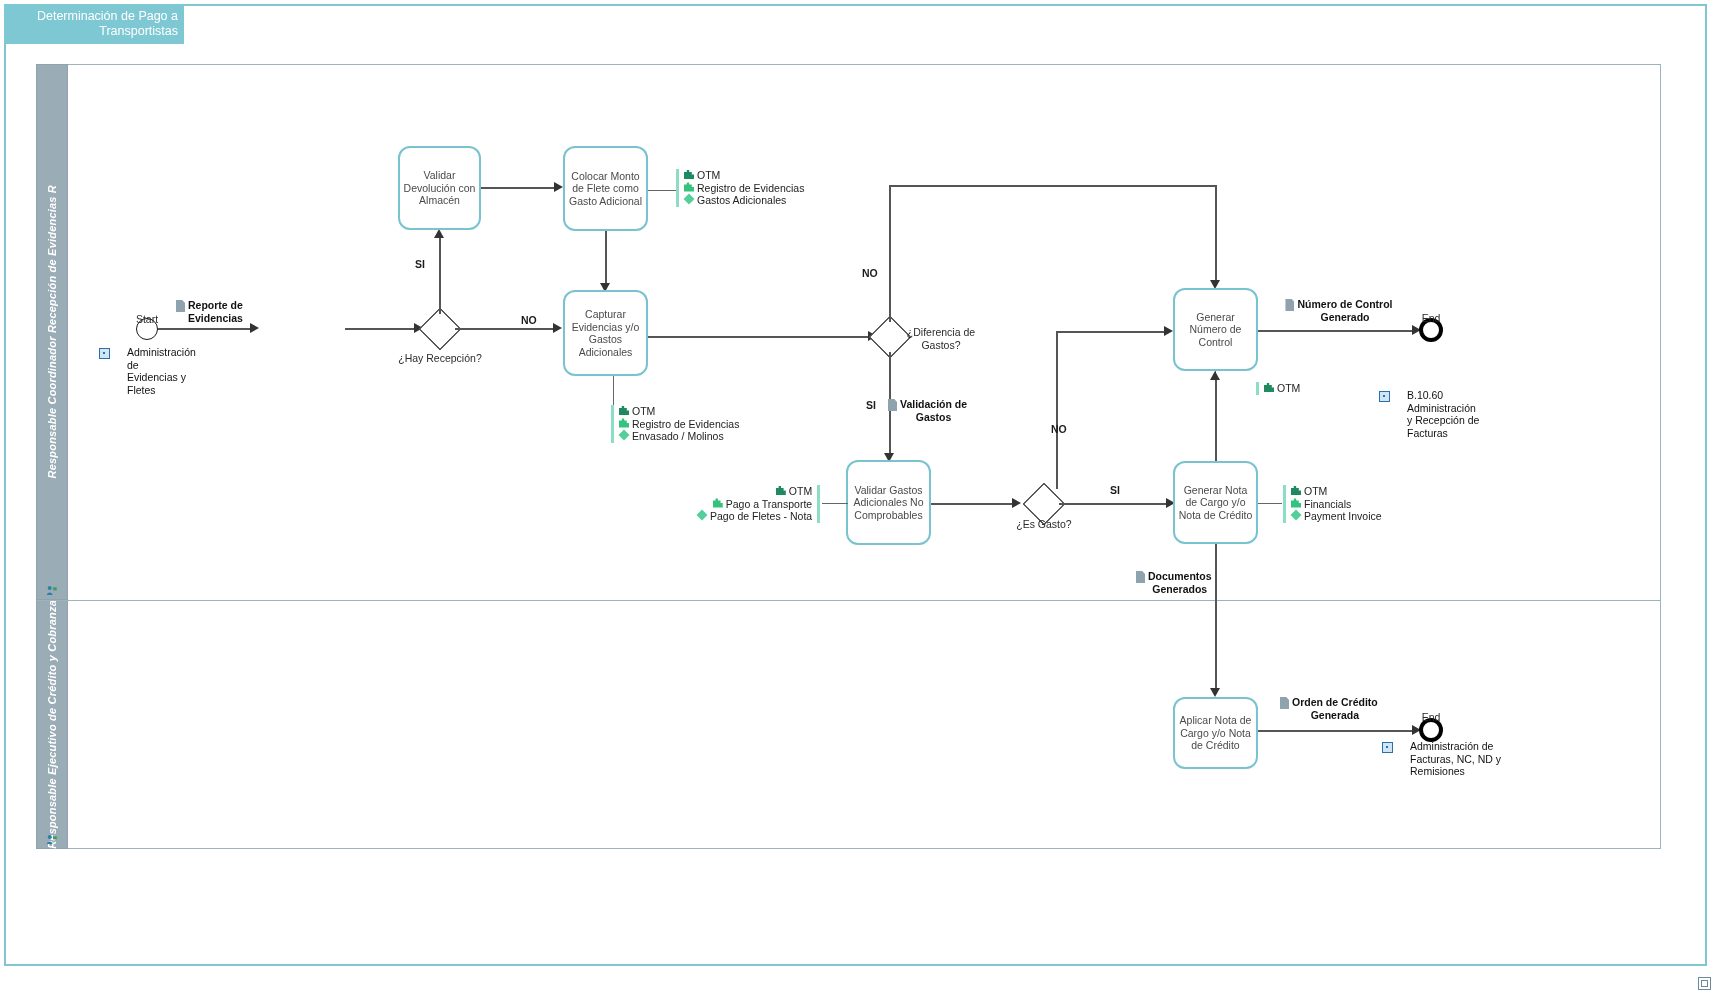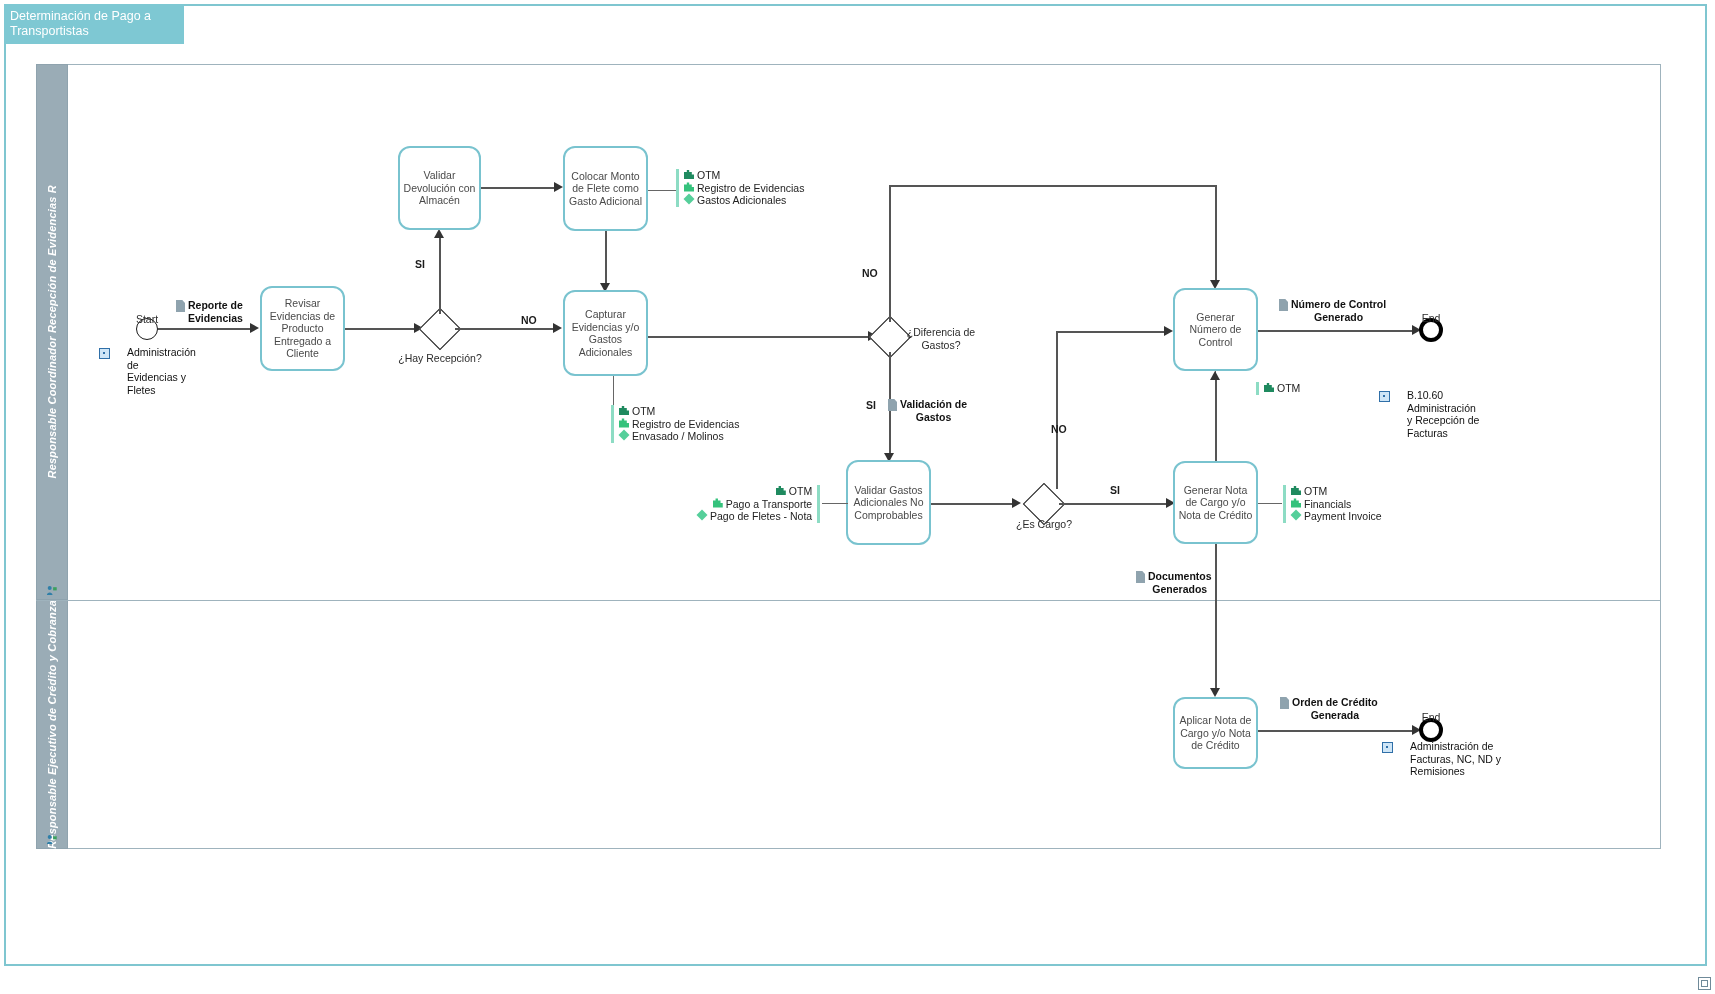--- a/index.html
+++ b/index.html
@@ -2,21 +2,21 @@
 <html><head>
 <meta charset="utf-8">
 <style>
   html,body{margin:0;padding:0;background:#ffffff;}
   body{font-family:"Liberation Sans", sans-serif;}
   #canvas{position:relative;width:1715px;height:994px;background:#ffffff;overflow:hidden;}
 
   
   .outer-frame{position:absolute;left:4px;top:4px;width:1703px;height:962px;border:2px solid #7fc6d0;box-sizing:border-box;background:#fff;}
   .title-tab{position:absolute;left:4px;top:4px;width:180px;height:40px;background:#7ec8d3;color:#ffffff;
-             display:flex;align-items:center;justify-content:center;text-align:left;font-size:12.5px;line-height:15px;padding:0 6px;box-sizing:border-box;}
+             display:flex;align-items:center;justify-content:center;text-align:right;font-size:12.5px;line-height:15px;padding:0 6px;box-sizing:border-box;}
 
   
   .pool{position:absolute;left:36px;top:64px;width:1625px;height:785px;border:1px solid #9fb3bd;box-sizing:border-box;background:#fff;}
   .lane-head{position:absolute;width:32px;background:#9aacb6;border:1px solid #8fa3ae;box-sizing:border-box;
              display:flex;align-items:center;justify-content:center;}
   .lane-head .vtext{writing-mode:vertical-rl;transform:rotate(180deg);color:#ffffff;font-size:11px;font-style:italic;font-weight:bold;letter-spacing:.2px;white-space:nowrap;}
   .lane-head .lane-ico{position:absolute;bottom:6px;left:50%;transform:translateX(-50%);width:11px;height:11px;}
   .lane-div{position:absolute;left:36px;width:1625px;height:0;border-top:1px solid #9fb3bd;}
 
   
@@ -114,23 +114,20 @@
   </div>
 
   <div class="ln h" style="left:158px;top:328px;width:94px;"></div>
   <div class="arw r" style="left:250px;top:323px;"></div>
   <div class="dataobj" style="left:176px;top:299px;width:100px;justify-content:flex-start;">
     <span class="doc-ico"></span>
     <span class="dtxt">Reporte de
 Evidencias</span>
   </div>
 
-  <div class="task" style="left:260px;top:286px;width:85px;height:85px;">
-    <span>Revisar Evidencias de Producto Entregado a Cliente</span>
-  </div>
 
   <div class="ln h" style="left:345px;top:328px;width:72px;"></div>
   <div class="arw r" style="left:414px;top:323px;"></div>
 
   <div class="gw" style="left:425px;top:314px;"></div>
   <div class="gw-label" style="left:395px;top:352px;width:90px;">¿Hay Recepción?</div>
 
   <div class="ln v" style="left:439px;top:236px;height:78px;"></div>
   <div class="arw u" style="left:434px;top:229px;"></div>
   <div class="flow-label" style="left:415px;top:258px;">SI</div>
@@ -236,21 +233,21 @@
         <span class="atxt">Pago de Fletes - Nota</span>
       </span>
     </span>
     <span class="bar"></span>
   </div>
 
   <div class="ln h" style="left:931px;top:503px;width:84px;"></div>
   <div class="arw r" style="left:1012px;top:498px;"></div>
 
   <div class="gw" style="left:1029px;top:489px;"></div>
-  <div class="gw-label" style="left:1004px;top:518px;width:80px;">¿Es Cargo?</div>
+  <div class="gw-label" style="left:1004px;top:518px;width:80px;">¿Es Gasto?</div>
 
   <div class="ln h" style="left:1059px;top:503px;width:110px;"></div>
   <div class="arw r" style="left:1166px;top:498px;"></div>
   <div class="flow-label" style="left:1110px;top:484px;">SI</div>
 
   <div class="ln v" style="left:1056px;top:331px;height:158px;"></div>
   <div class="ln h" style="left:1056px;top:331px;width:110px;"></div>
   <div class="arw r" style="left:1164px;top:326px;"></div>
   <div class="flow-label" style="left:1051px;top:423px;">NO</div>
 
@@ -264,21 +261,21 @@
     <span class="rows">
       <span class="annrow">
         <span class="ic puzzle-dark"></span>
         <span class="atxt">OTM</span>
       </span>
     </span>
   </div>
 
   <div class="ln h" style="left:1258px;top:330px;width:157px;"></div>
   <div class="arw r" style="left:1412px;top:325px;"></div>
-  <div class="dataobj" style="left:1279px;top:298px;width:120px;">
+  <div class="dataobj" style="left:1279px;top:298px;width:120px;justify-content:center;">
     <span class="doc-ico"></span>
     <span class="dtxt">Número de Control
 Generado</span>
   </div>
 
   <div class="ev end" style="left:1419px;top:318px;width:24px;height:24px;"></div>
   <div class="ev-label" style="left:1404px;top:312px;width:54px;">End</div>
   <div class="linkref" style="left:1379px;top:341px;width:130px;margin-top:48px;">
     <span class="lico"></span>
     <span class="ltxt">B.10.60 Administración

